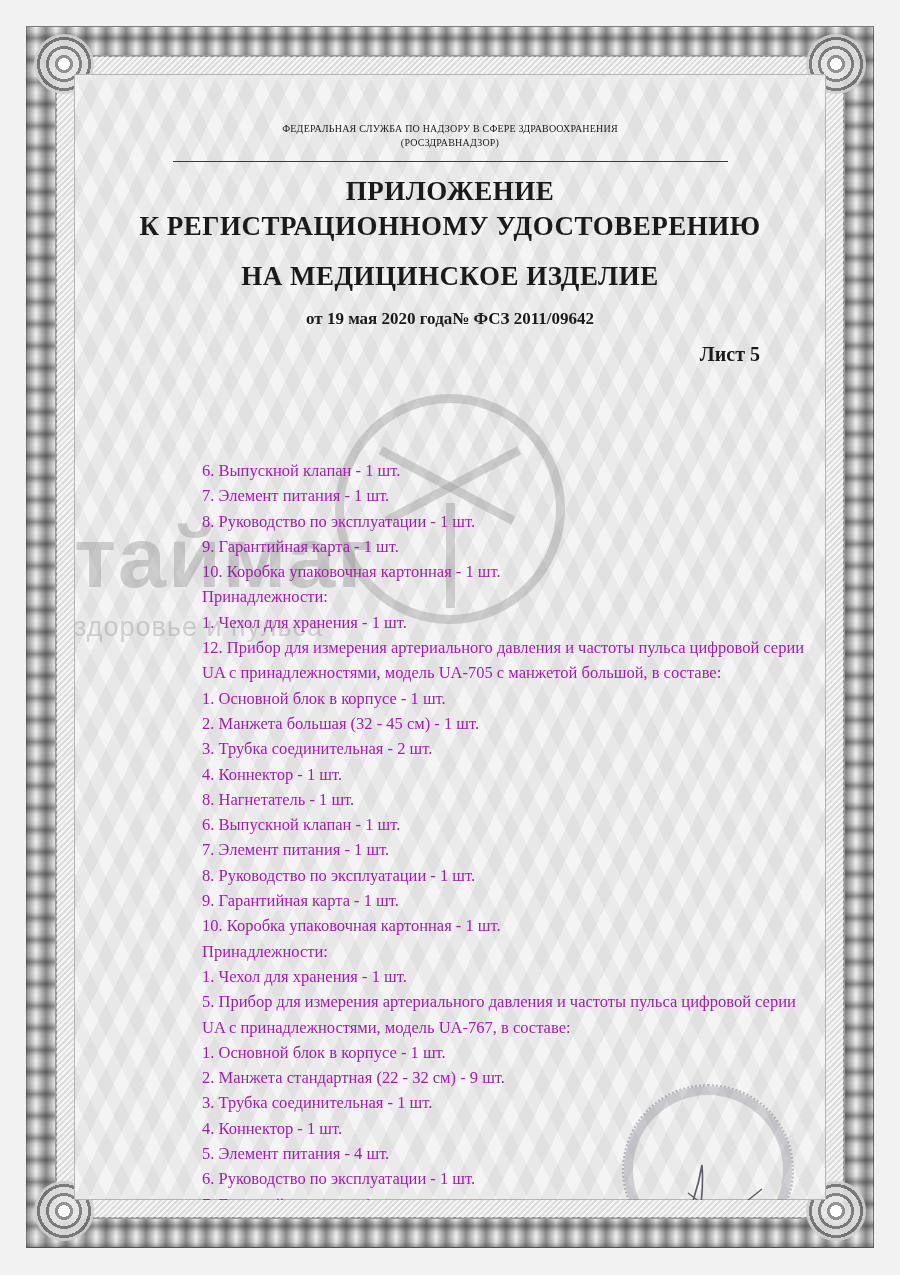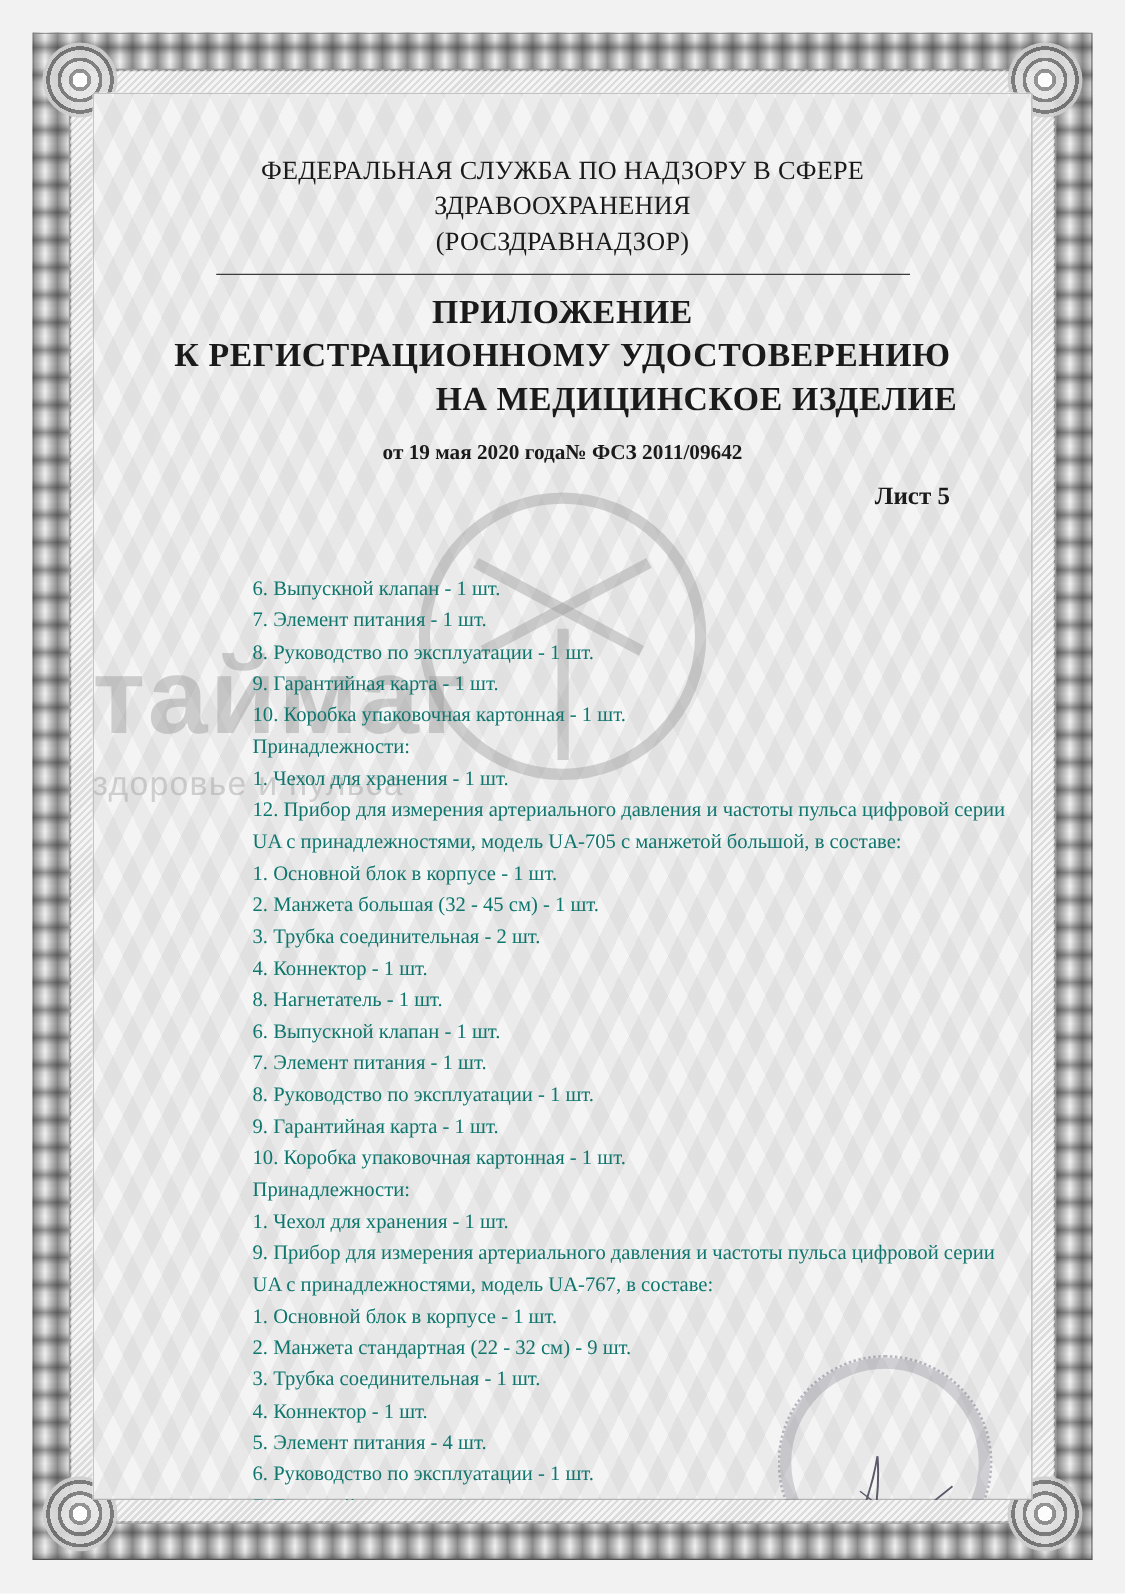--- a/index.html
+++ b/index.html
@@ -146,21 +146,21 @@
 
   
   .doc-head {
     position: absolute;
     left: 60px; top: 48px;
     width: 632px;
     text-align: center;
     font-family: "Liberation Serif", serif;
   }
   .agency {
-    font-size: 21px;
+    font-size: 10px;
     letter-spacing: .2px;
     line-height: 1.35;
   }
   .rule {
     margin: 12px auto 0 auto;
     width: 555px;
     height: 1px;
     background: #3b3b3b;
   }
   .title {
@@ -185,21 +185,21 @@
     font-weight: bold;
   }
 
   
   .body-text {
     position: absolute;
     left: 128px; top: 384px;
     width: 680px;
     font-size: 16.5px;
     line-height: 25.3px;
-    color: #0f766e;
+    color: #a21caf;
   }
   .body-text .ln { white-space: pre-wrap; }
   .stamp {
     position: absolute;
     left: 548px; top: 1010px;
     width: 168px; height: 168px;
     border-radius: 50%;
     border: 2px dotted rgba(110,110,130,.45);
     box-shadow: inset 0 0 0 7px rgba(255,255,255,0), inset 0 0 0 9px rgba(110,110,130,.28);
   }
@@ -232,21 +232,21 @@
       <div class="wm-title">таймаг</div>
       <div class="wm-sub">здоровье и пульса</div>
     </div>
 
     <div class="doc-head">
       <div class="agency">ФЕДЕРАЛЬНАЯ СЛУЖБА ПО НАДЗОРУ В СФЕРЕ ЗДРАВООХРАНЕНИЯ</div>
       <div class="agency">(РОСЗДРАВНАДЗОР)</div>
       <div class="rule"></div>
       <div class="title">ПРИЛОЖЕНИЕ</div>
       <div class="title" style="margin-top:2px;">К РЕГИСТРАЦИОННОМУ УДОСТОВЕРЕНИЮ</div>
-      <div class="title" style="margin-top:2px;text-align:right;">НА МЕДИЦИНСКОЕ ИЗДЕЛИЕ</div>
+      <div class="title" style="margin-top:17px;">НА МЕДИЦИНСКОЕ ИЗДЕЛИЕ</div>
       <div class="meta">
         <span>от  19 мая 2020 года</span>
         <span>№  ФСЗ 2011/09642</span>
       </div>
       <div class="sheet">Лист  5</div>
     </div>
 
     <div class="body-text">
         <div class="ln">6. Выпускной клапан - 1 шт.</div>
         <div class="ln">7. Элемент питания - 1 шт.</div>
@@ -262,21 +262,21 @@
         <div class="ln">3. Трубка соединительная - 2 шт.</div>
         <div class="ln">4. Коннектор - 1 шт.</div>
         <div class="ln">8. Нагнетатель - 1 шт.</div>
         <div class="ln">6. Выпускной клапан - 1 шт.</div>
         <div class="ln">7. Элемент питания - 1 шт.</div>
         <div class="ln">8. Руководство по эксплуатации - 1 шт.</div>
         <div class="ln">9. Гарантийная карта - 1 шт.</div>
         <div class="ln">10. Коробка упаковочная картонная - 1 шт.</div>
         <div class="ln">Принадлежности:</div>
         <div class="ln">1. Чехол для хранения - 1 шт.</div>
-        <div class="ln">9. Прибор для измерения артериального давления и частоты пульса цифровой серии</div>
+        <div class="ln">5. Прибор для измерения артериального давления и частоты пульса цифровой серии</div>
         <div class="ln">UA с принадлежностями, модель UA-767, в составе:</div>
         <div class="ln">1. Основной блок в корпусе - 1 шт.</div>
         <div class="ln">2. Манжета стандартная (22 - 32 см) - 9 шт.</div>
         <div class="ln">3. Трубка соединительная - 1 шт.</div>
         <div class="ln">4. Коннектор - 1 шт.</div>
         <div class="ln">5. Элемент питания - 4 шт.</div>
         <div class="ln">6. Руководство по эксплуатации - 1 шт.</div>
         <div class="ln">7. Гарантийная карта - 1 шт.</div>
       </div>
 

